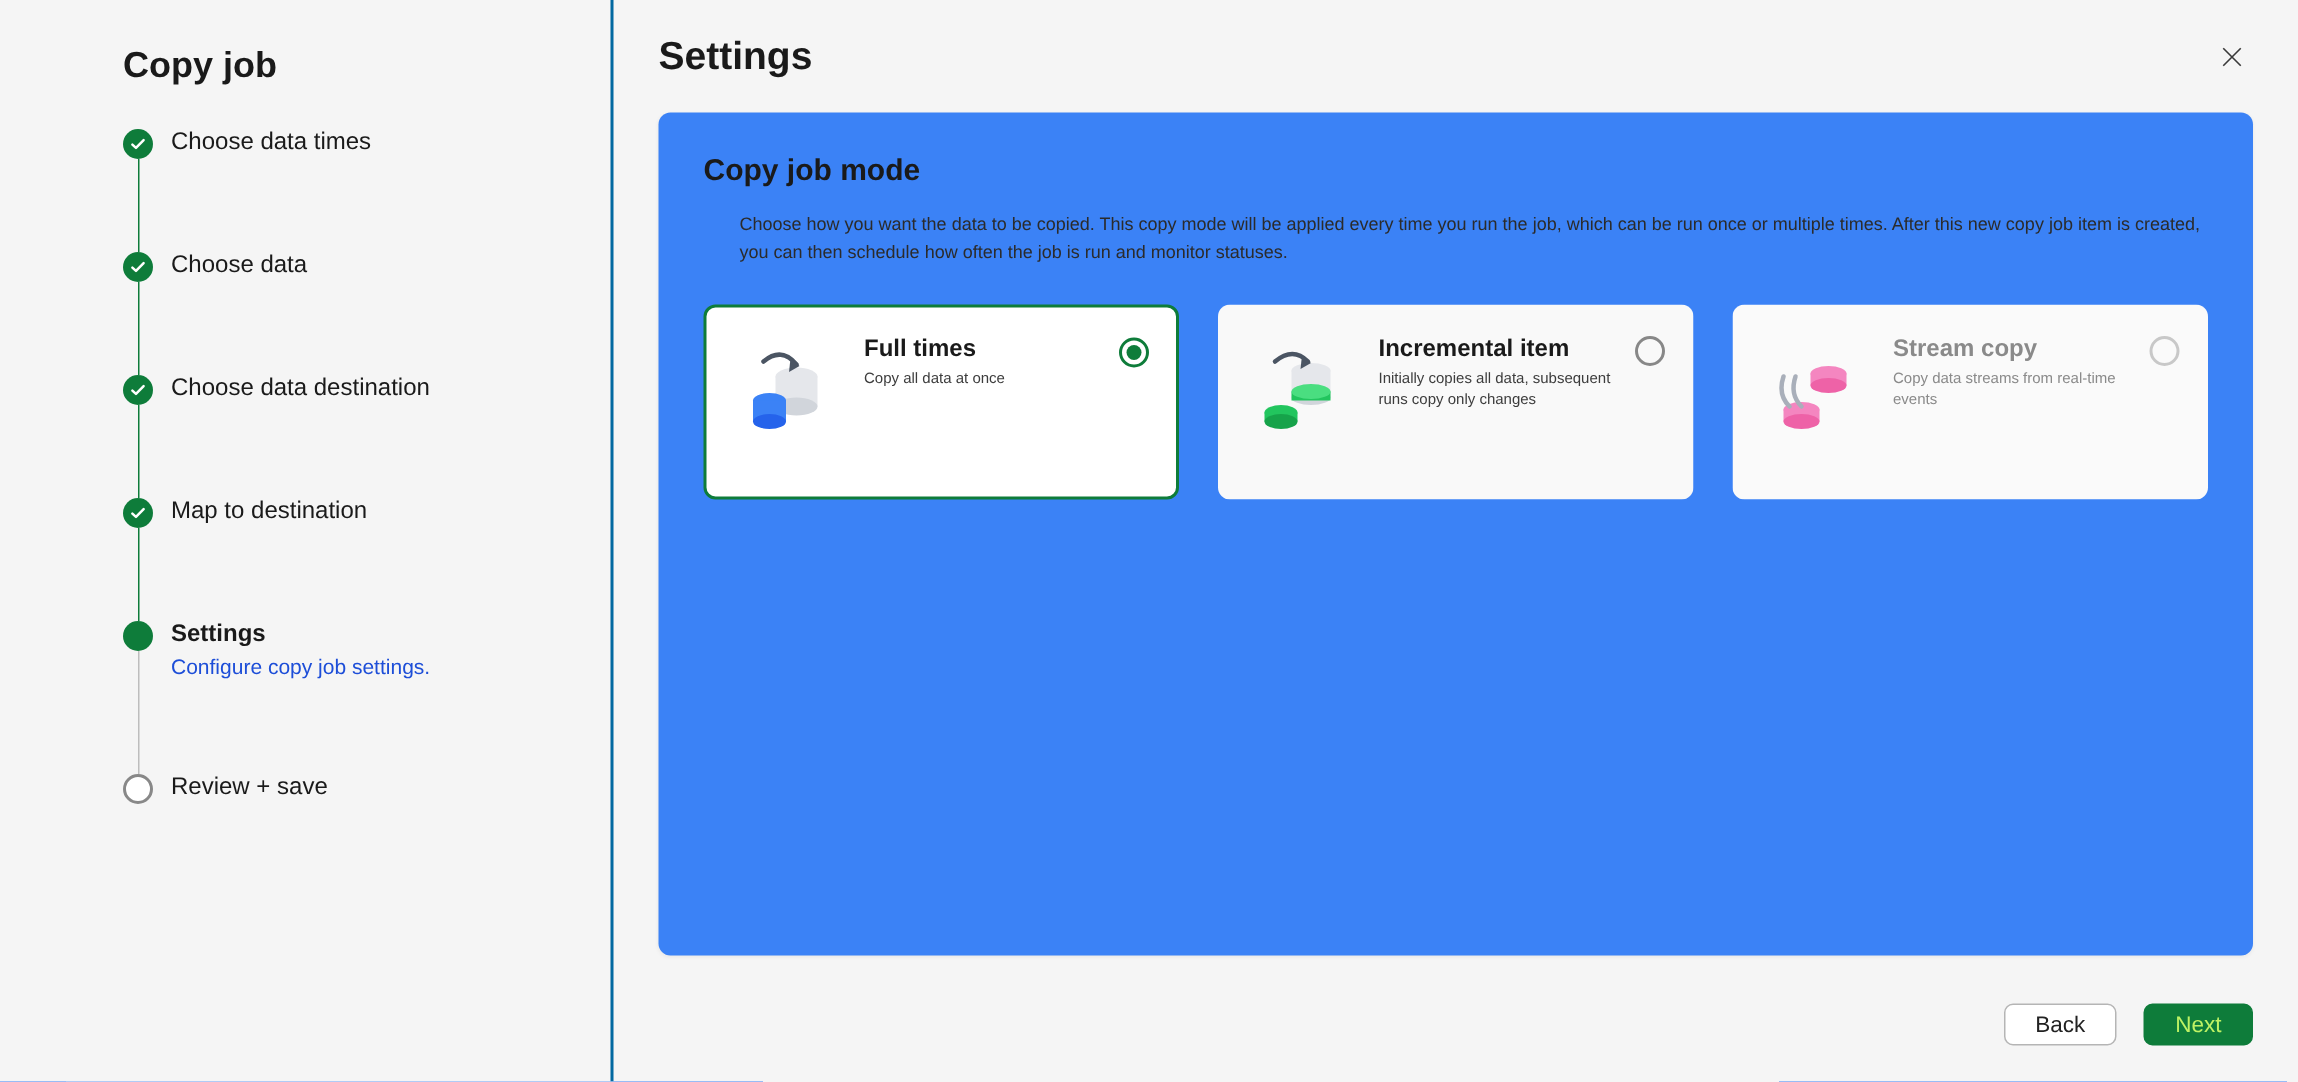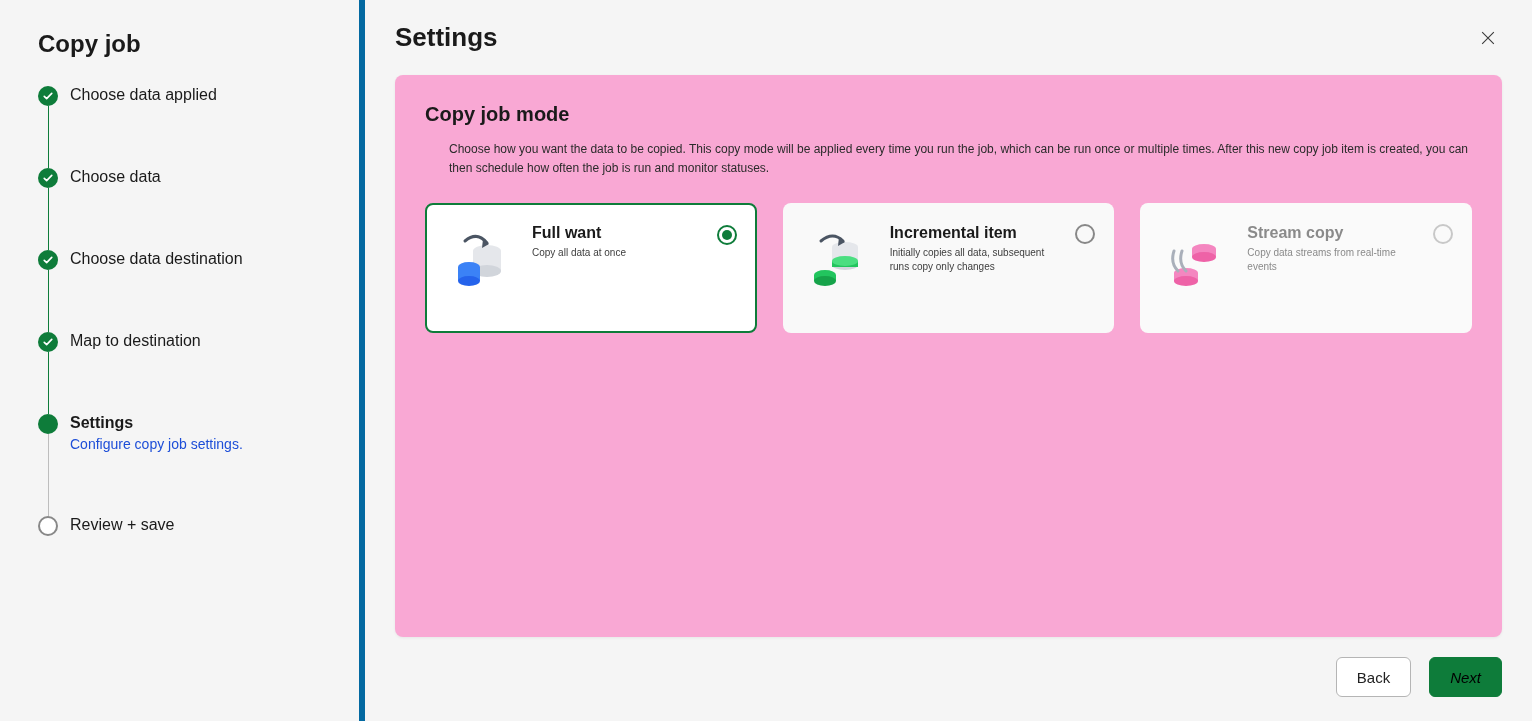--- a/index.html
+++ b/index.html
@@ -9,21 +9,22 @@
       width: 1532px;
       height: 721px;
       display: flex;
       color: #1a1a1a;
     }
     
     .sidebar {
       width: 365px;
       background: #f5f5f5;
       padding: 30px 30px 30px 38px;
-      border-right: 6px solid #0369a1;
+      border-right: 2px solid #0369a1;
+      margin-left: 44px;
     }
     .sidebar-title {
       font-size: 24px;
       font-weight: 600;
       margin-bottom: 28px;
     }
     .steps { position: relative; }
     .step { position: relative; display: flex; align-items: flex-start; }
     .step-icon {
       width: 20px; height: 20px; border-radius: 50%;
@@ -70,21 +71,21 @@
       margin-bottom: 22px;
     }
     .page-title { font-size: 26px; font-weight: 600; }
     .close-btn {
       width: 28px; height: 28px; cursor: pointer;
       display: flex; align-items: center; justify-content: center;
       color: #3a3a3a;
     }
     .close-btn svg { width: 20px; height: 20px; stroke: currentColor; stroke-width: 1.3; }
     .card {
-      background: #f9a8d4;
+      background: #3b82f6;
       border-radius: 8px;
       box-shadow: 0 1px 3px rgba(0,0,0,0.06);
       padding: 28px 30px 30px;
       flex-grow: 1;
       margin-bottom: 60px;
     }
     .card-title { font-size: 20px; font-weight: 600; margin-bottom: 14px; }
     .card-desc { font-size: 12px; color: #2b2b2b; line-height: 1.55; margin-bottom: 26px; margin-left: 24px; }
     .options { display: flex; gap: 26px; }
     .option {
@@ -130,47 +131,47 @@
       background: #0e7c3a;
     }
     .option.disabled .radio { border-color: #c8c8c8; }
     .option.disabled .option-icon { opacity: 0.85; }
     
     .footer {
       position: absolute; right: 30px; bottom: 24px;
       display: flex; gap: 18px;
     }
     .btn {
-      min-width: 64px; height: 40px; padding: 0 20px;
+      min-width: 64px; height: 28px; padding: 0 20px;
       border-radius: 6px; font-size: 15px; cursor: pointer;
       display: flex; align-items: center; justify-content: center;
     }
     .btn-secondary {
       background: #fff; border: 1px solid #b5b5b5; color: #222;
     }
     .btn-primary {
-      background: #0e7c3a; border: 1px solid #0e7c3a; color: #000000; font-style: italic;
+      background: #0e7c3a; border: 1px solid #0e7c3a; color: #bef264;
     }
   </style>
 </head>
 <body>
 
 <aside class="sidebar">
   <h1 class="sidebar-title">Copy job</h1>
   <div class="steps">
 
     <div class="step done">
       <div class="connector"></div>
       <div class="step-icon done">
         <svg viewBox="0 0 16 16">
             <path d="M3 8.5 L6.2 11.5 L13 4.5" fill="none" stroke="#fff" stroke-width="2.2" stroke-linecap="round" stroke-linejoin="round"></path>
           </svg>
       </div>
       <div class="step-body">
-          <div class="step-label">Choose data applied</div>
+          <div class="step-label">Choose data times</div>
         </div>
     </div>
 
     <div class="step done">
       <div class="connector"></div>
       <div class="step-icon done">
         <svg viewBox="0 0 16 16">
             <path d="M3 8.5 L6.2 11.5 L13 4.5" fill="none" stroke="#fff" stroke-width="2.2" stroke-linecap="round" stroke-linejoin="round"></path>
           </svg>
       </div>
@@ -245,21 +246,21 @@
             <rect x="26" y="24" width="28" height="20" fill="#e5e7eb"></rect>
             <ellipse cx="40" cy="44" rx="14" ry="6" fill="#d1d5db"></ellipse>
             <path d="M18 14 Q 30 4 40 16" fill="none" stroke="#4b5563" stroke-width="3" stroke-linecap="round"></path>
             <path d="M36 12 L42 17 L35 21 Z" fill="#4b5563"></path>
             <ellipse cx="22" cy="40" rx="11" ry="5" fill="#3b82f6"></ellipse>
             <rect x="11" y="40" width="22" height="14" fill="#3b82f6"></rect>
             <ellipse cx="22" cy="54" rx="11" ry="5" fill="#2563eb"></ellipse>
           </svg>
         </div>
         <div class="option-text">
-          <div class="option-title">Full want</div>
+          <div class="option-title">Full times</div>
           <div class="option-desc">Copy all data at once</div>
         </div>
         <div class="radio"></div>
       </div>
 
       <div class="option">
         <div class="option-icon">
           <svg viewBox="0 0 64 64">
             <ellipse cx="40" cy="20" rx="13" ry="5" fill="#e5e7eb"></ellipse>
             <rect x="27" y="20" width="26" height="18" fill="#e5e7eb"></rect>

